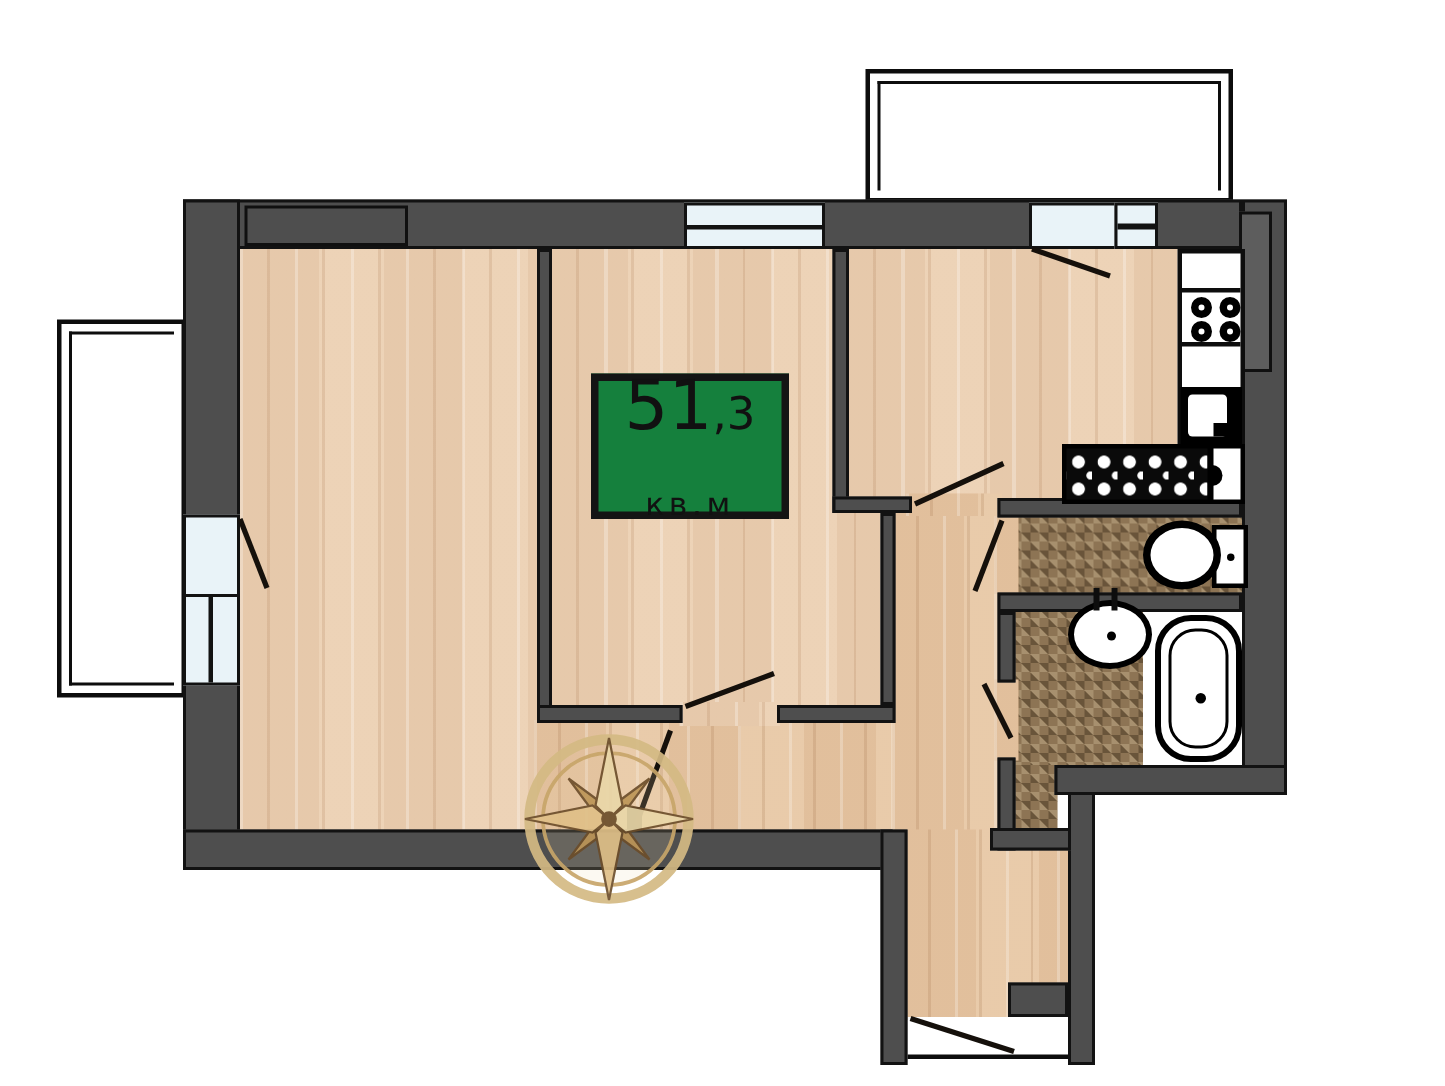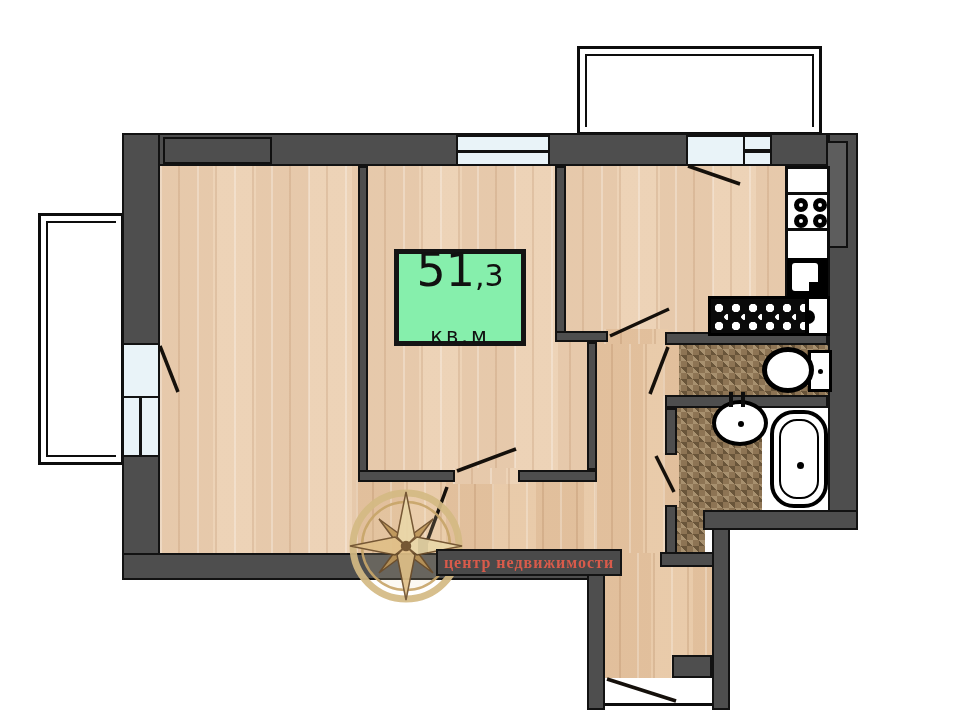--- a/index.html
+++ b/index.html
@@ -24,21 +24,21 @@
   .balcony .inner{position:absolute;left:5px;top:5px;right:5px;bottom:5px;border:2px solid #0d0d0d;}
   .shaft{border:2px solid #101010;z-index:3;}
   .fix{z-index:3;}
   .hatch{background-color:#0a0a0a;border:3px solid #000;z-index:3;
     background-image:radial-gradient(circle at 8px 9px,#fff 4px,transparent 4.5px),
                      radial-gradient(circle at 16px 18px,#fff 2.5px,transparent 3px),
                      radial-gradient(circle at 8px 27px,#fff 4px,transparent 4.5px);
     background-size:17px 36px;}
   .swing-svg{position:absolute;left:0;top:0;z-index:4;pointer-events:none;}
   .logo-svg{z-index:5;pointer-events:none;}
-  #area-label{left:394px;top:249px;width:132px;height:97px;background:#86efac;border:5px solid #141414;
+  #area-label{left:394px;top:249px;width:132px;height:97px;background:#15803d;border:5px solid #141414;
     z-index:6;display:flex;flex-direction:column;align-items:center;justify-content:center;color:#111;gap:28px;}
   #area-label .big-row{display:flex;align-items:baseline;line-height:1;}
   #area-label .val{font-size:46px;}
   #area-label .frac{font-size:30px;}
   #area-label .unit{font-size:21px;letter-spacing:3px;margin-top:3px;}
   #brand{left:444px;top:502px;z-index:5;font-family:"Liberation Serif",serif;font-weight:bold;
     font-size:47px;line-height:1;color:#e3695a;text-shadow:0 2px 3px rgba(120,50,40,.45);}
   #banner{left:436px;top:549px;width:186px;height:27px;background:#4a4a4a;border:2px solid #141414;
     z-index:5;display:flex;align-items:center;justify-content:center;}
   #banner .tag{font-family:"Liberation Serif",serif;font-weight:bold;font-size:16px;color:#d85b4b;letter-spacing:1px;}
@@ -163,23 +163,20 @@
       <polygon points="89,87 72,64 66,70" fill="#bd9658"></polygon>
       <polygon points="35,87 58,70 52,64" fill="#bd9658"></polygon>
       <polygon points="35,33 52,56 58,50" fill="#bd9658"></polygon>
       <polygon points="62,6 71,51 62,60 53,51" fill="#ead7a8"></polygon>
       <polygon points="62,114 71,69 62,60 53,69" fill="#e0c088"></polygon>
       <polygon points="118,60 73,69 62,60 73,51" fill="#ead7a8"></polygon>
       <polygon points="6,60 51,69 62,60 51,51" fill="#e0c088"></polygon>
       <circle cx="62" cy="60" r="4.5" fill="#6d4f2c"></circle>
     </g>
   </svg>
-  <div class="abs" id="banner">
-    <span class="tag">центр недвижимости</span>
-  </div>
 
   <div class="abs" id="area-label">
     <div class="big-row">
       <span class="val">51</span>
       <span class="frac">,3</span>
     </div>
     <span class="unit">кв.м</span>
   </div>
 
 </div>

